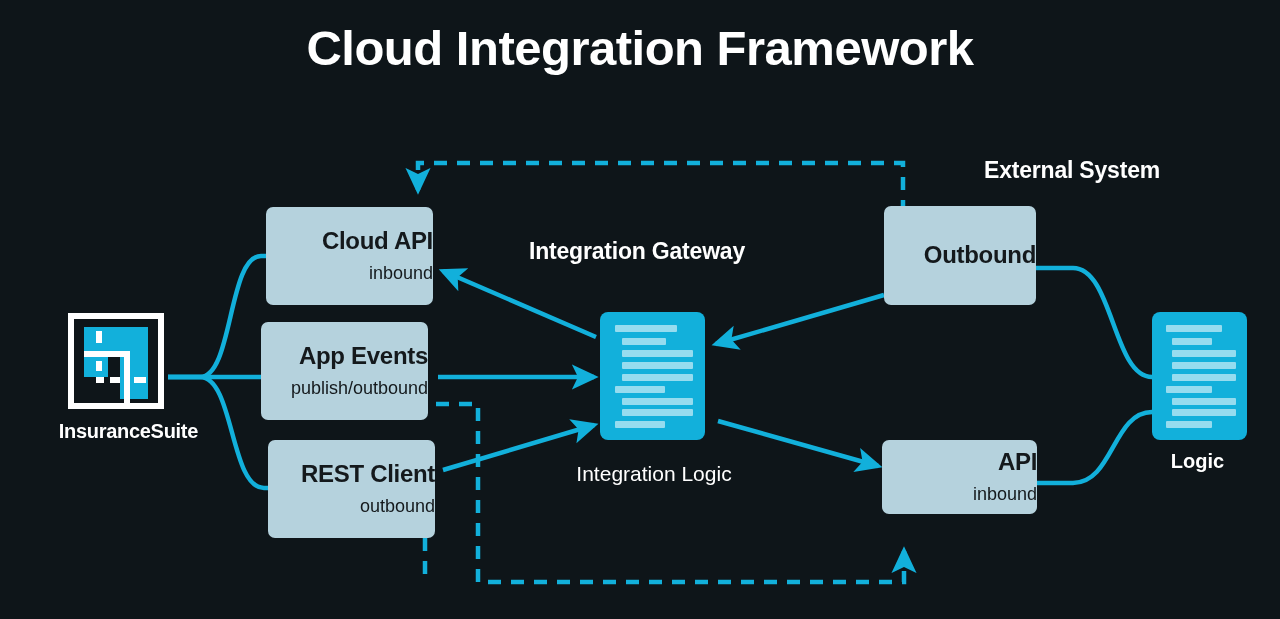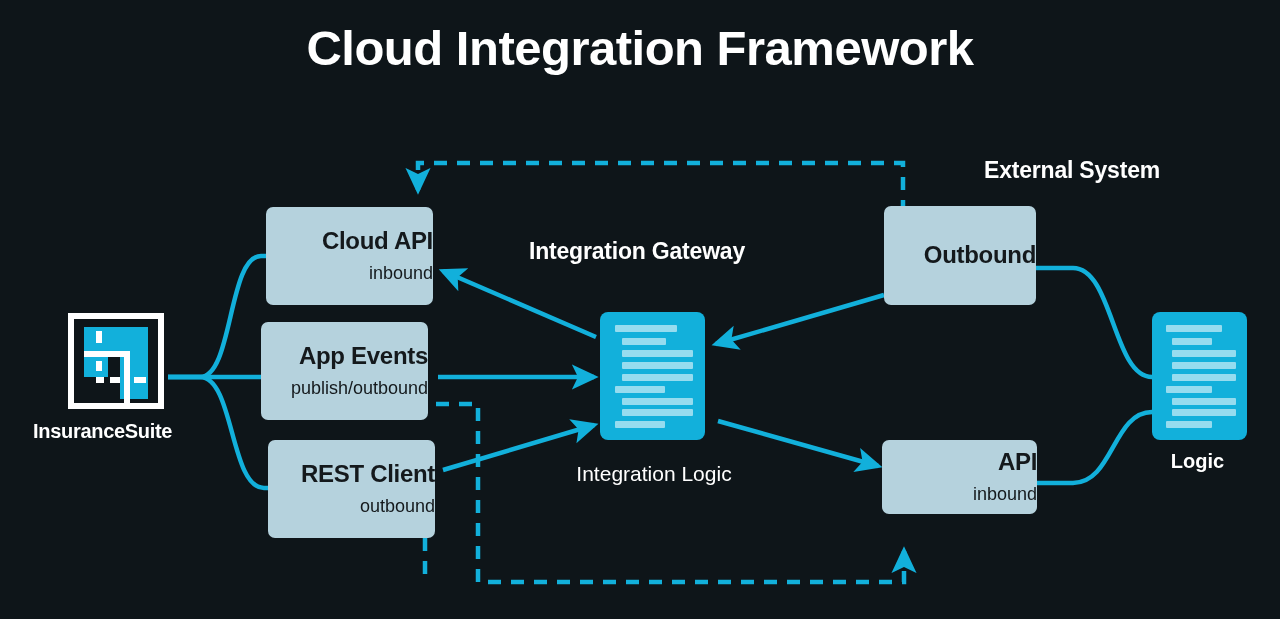--- a/index.html
+++ b/index.html
@@ -129,21 +129,21 @@
   #suite-logo .cyan {
     position: absolute;
     background: #12b0db;
   }
   #suite-logo .wht {
     position: absolute;
     background: #ffffff;
   }
   #suite-logo-label {
     margin-top: 11px;
-    text-align: left;
+    text-align: right;
     color: #ffffff;
     font-size: 20px;
     font-weight: bold;
     letter-spacing: -0.3px;
     white-space: nowrap;
   }
 </style>
 </head>
 <body>
 

